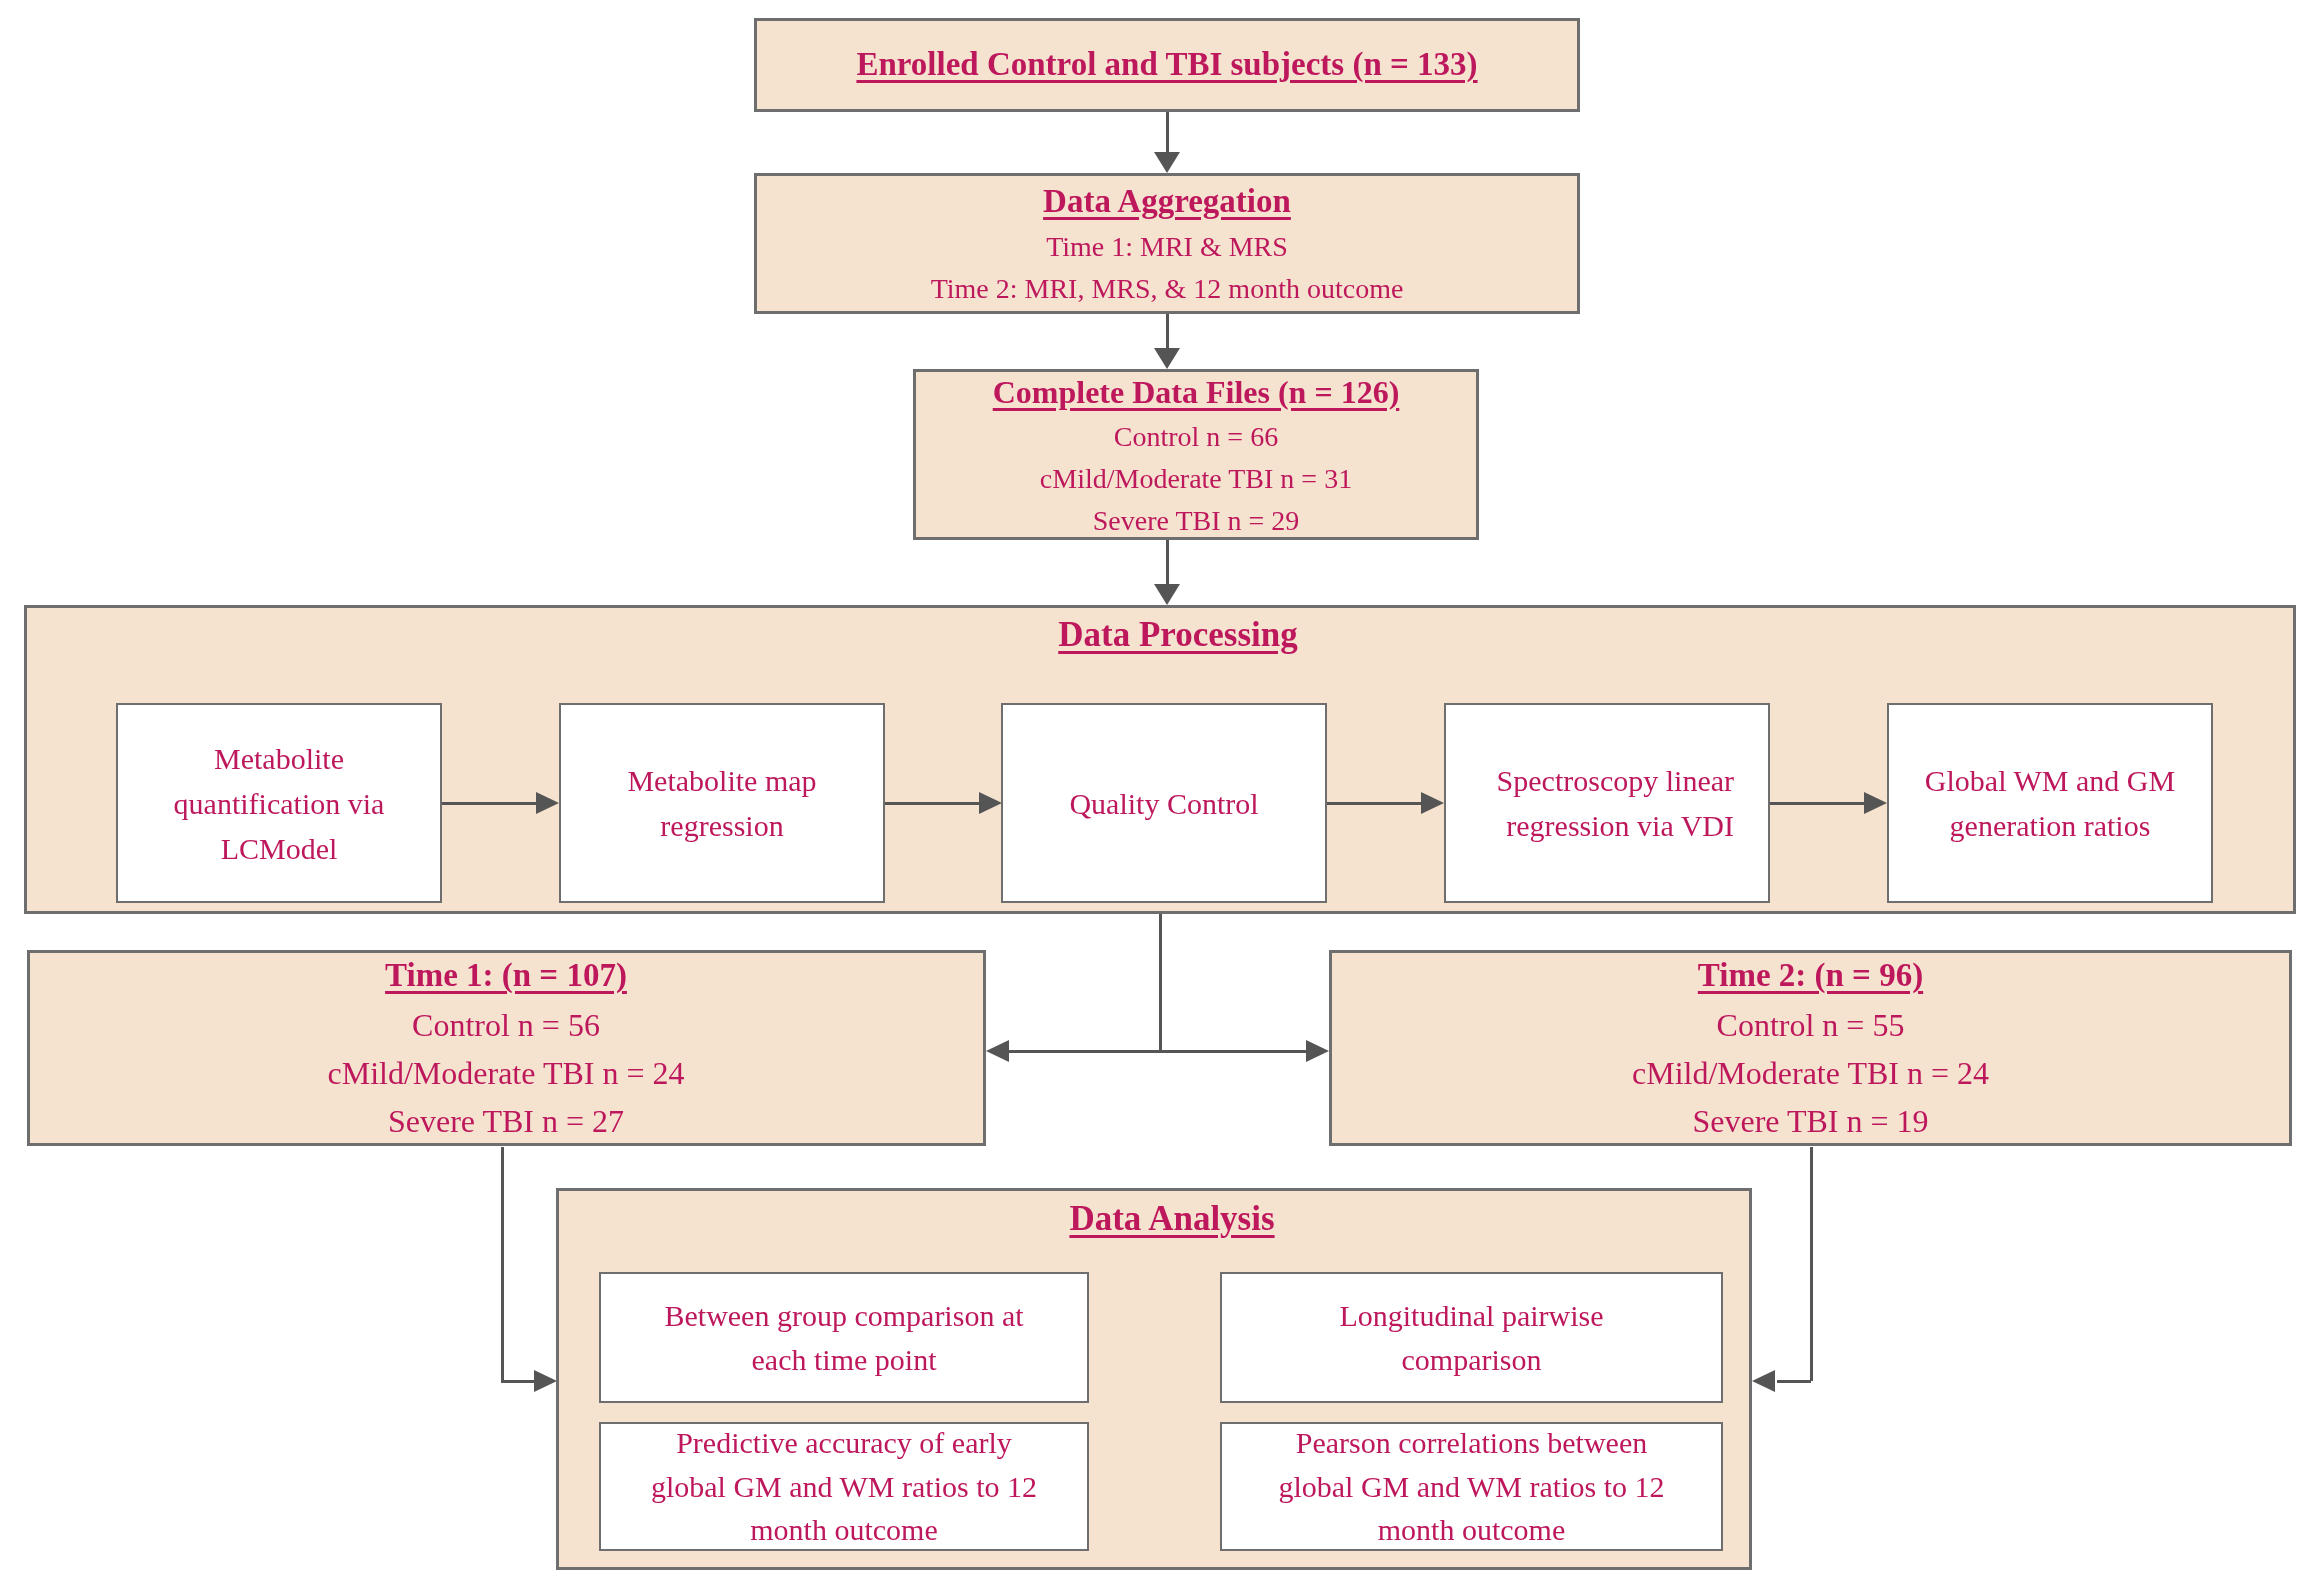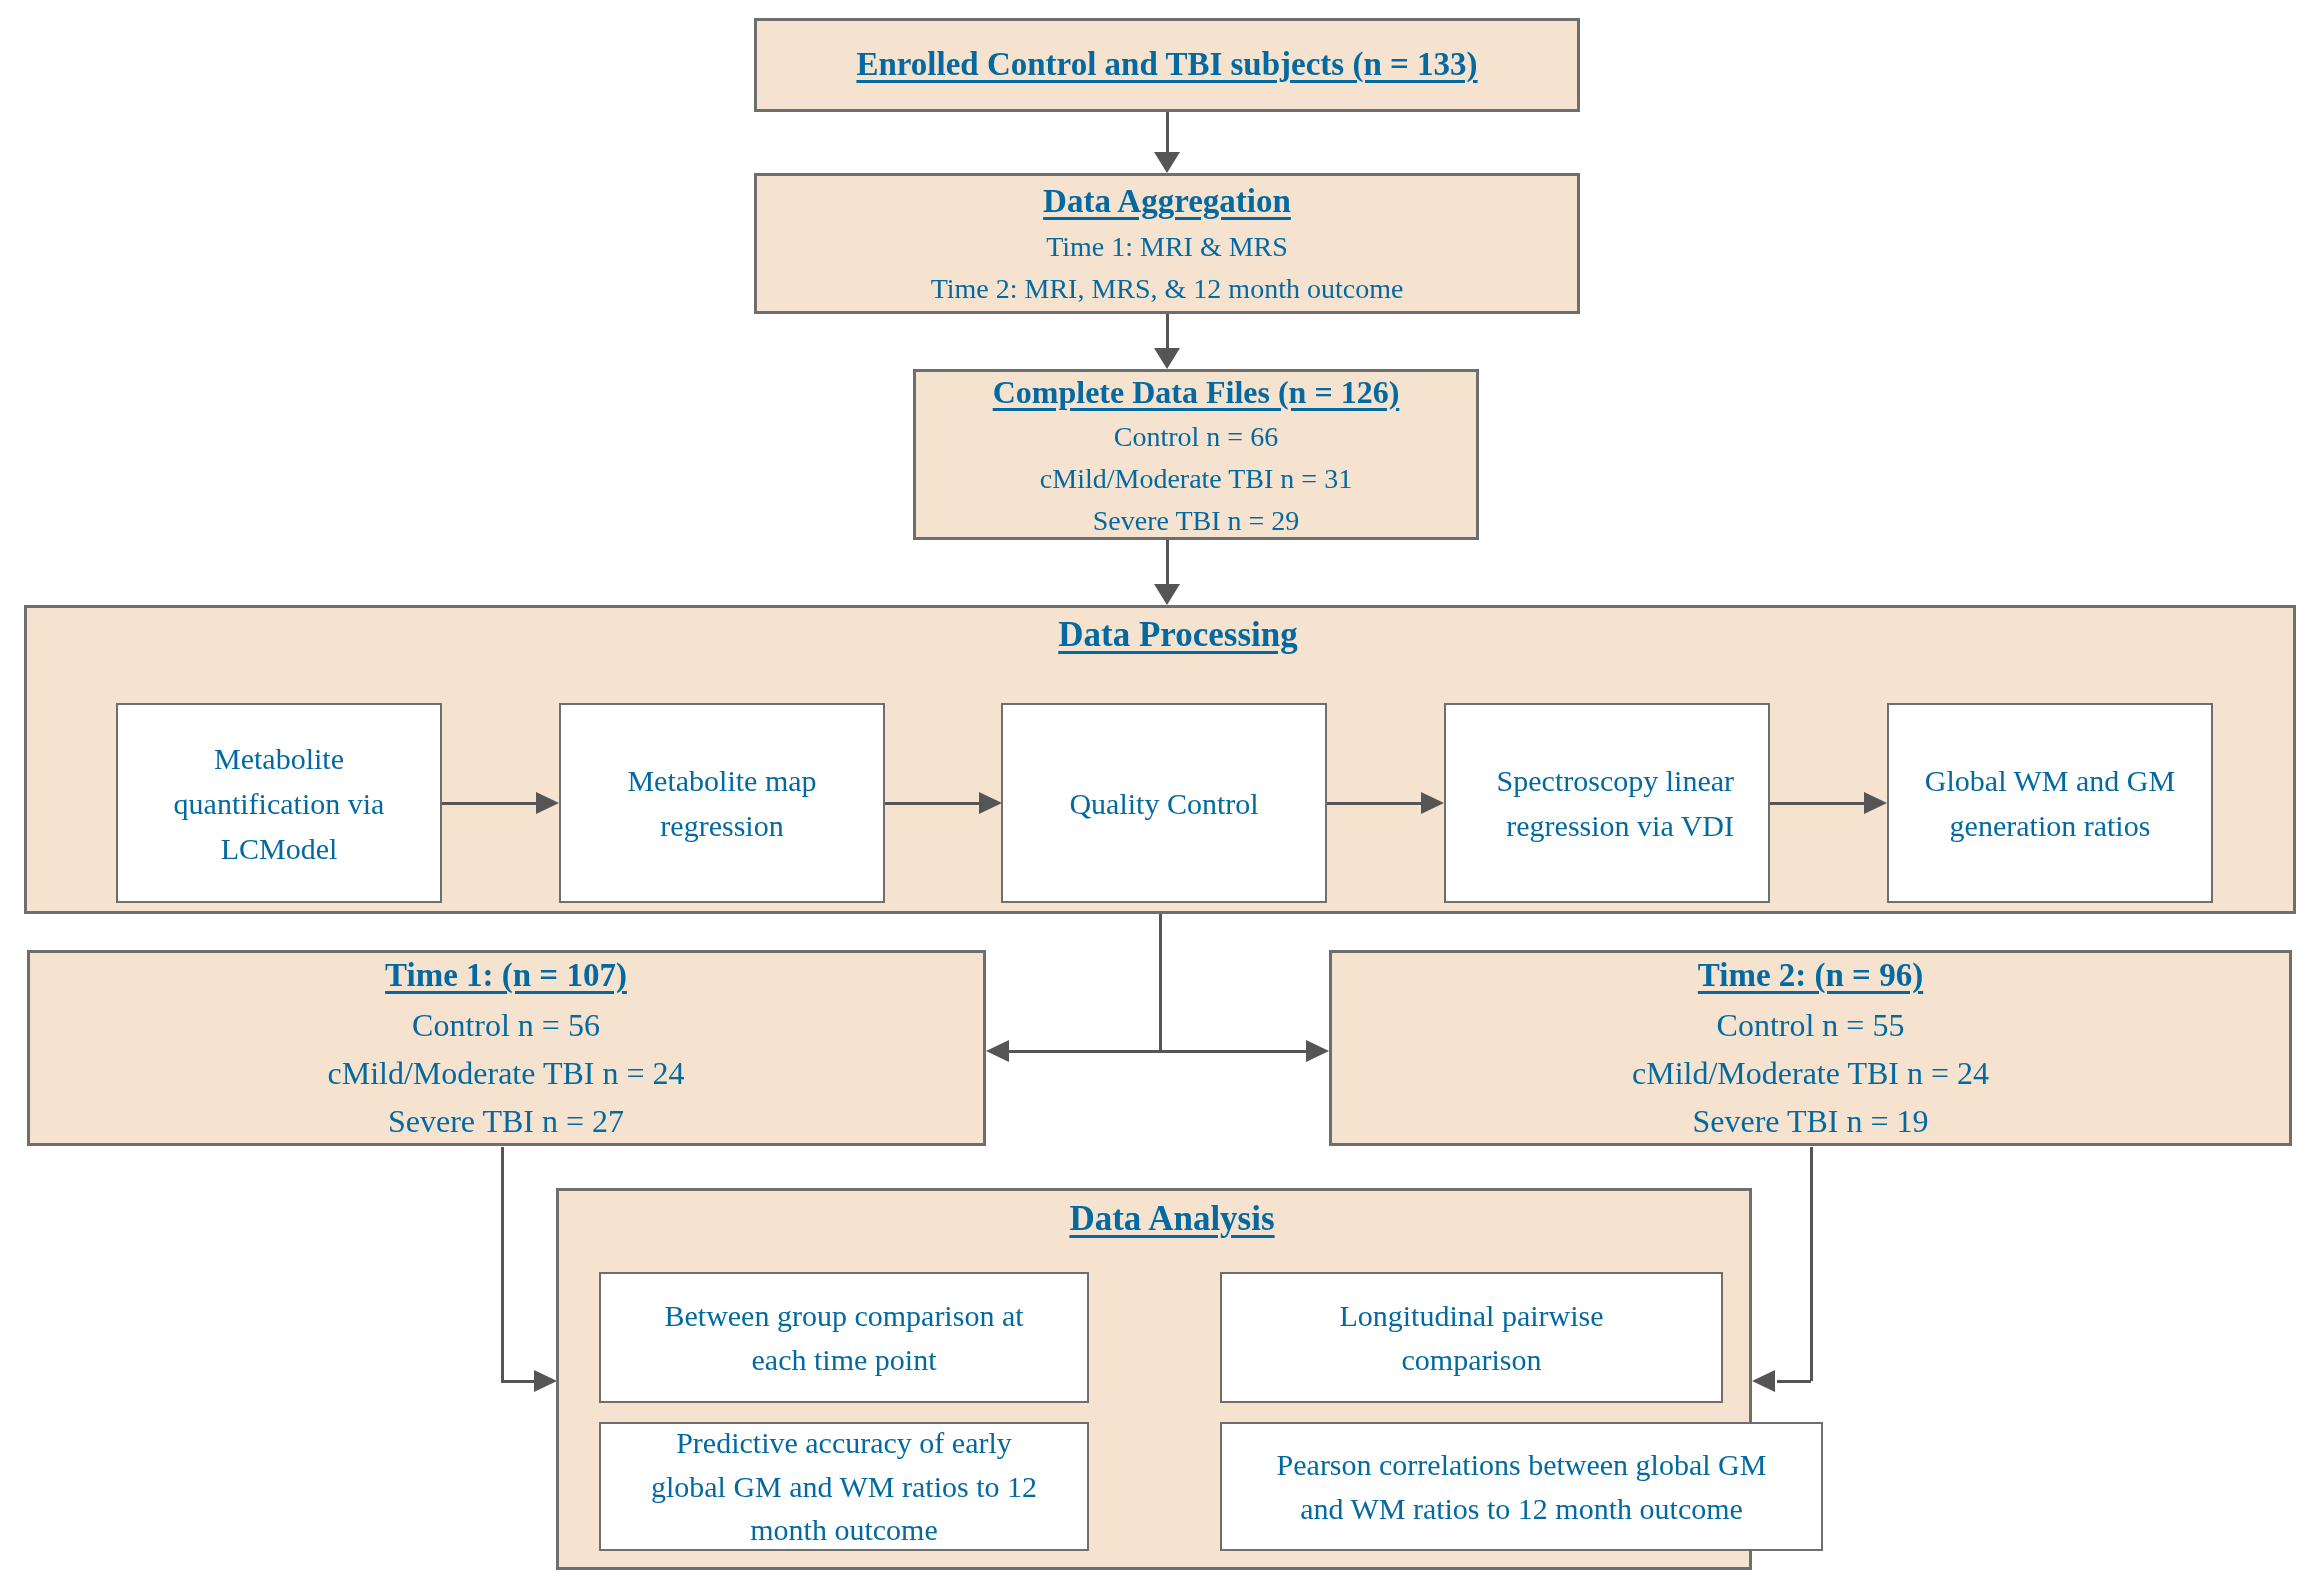--- a/index.html
+++ b/index.html
@@ -2,21 +2,21 @@
 <html style="font-size:12px"><head>
 <meta charset="utf-8">
 <style>
   html, body { margin: 0; padding: 0; background: #ffffff; }
   .canvas {
     position: relative;
     width: 2319px;
     height: 1586px;
     background: #ffffff;
     font-family: "Liberation Serif", "DejaVu Serif", serif;
-    color: #0369a1;
+    color: #be185d;
     overflow: hidden;
   }
   .box {
     position: absolute;
     box-sizing: border-box;
     background: #f5e2cf;
     border: 3px solid #6e6e6e;
     display: flex;
     flex-direction: column;
     align-items: center;
@@ -163,16 +163,16 @@
   <div class="vline" style="left:1810px; top:1147px; height:234px;"></div>
   <div class="hline" style="left:1777px; top:1380px; width:34px;"></div>
   <div class="arr arr-left" style="left:1752px; top:1370px;"></div>
 
   <div class="box container-box" style="left:556px; top:1188px; width:1196px; height:382px;"></div>
   <div class="big-title" style="left:556px; top:1199px; width:1196px;">Data Analysis</div>
 
   <div class="da-item white-box" style="left:599px; top:1272px; width:490px; height:131px;">Between group comparison at each time point</div>
   <div class="da-item white-box" style="left:1220px; top:1272px; width:503px; height:131px;">Longitudinal pairwise comparison</div>
   <div class="da-item white-box" style="left:599px; top:1422px; width:490px; height:129px;">Predictive accuracy of early global GM and WM ratios to 12 month outcome</div>
-  <div class="da-item white-box" style="left:1220px; top:1422px; width:603px; height:129px;">Pearson correlations between global GM and WM ratios to 12 month outcome</div>
+  <div class="da-item white-box" style="left:1220px; top:1422px; width:503px; height:129px;">Pearson correlations between global GM and WM ratios to 12 month outcome</div>
 
 </div>
 
 
 </body></html>

